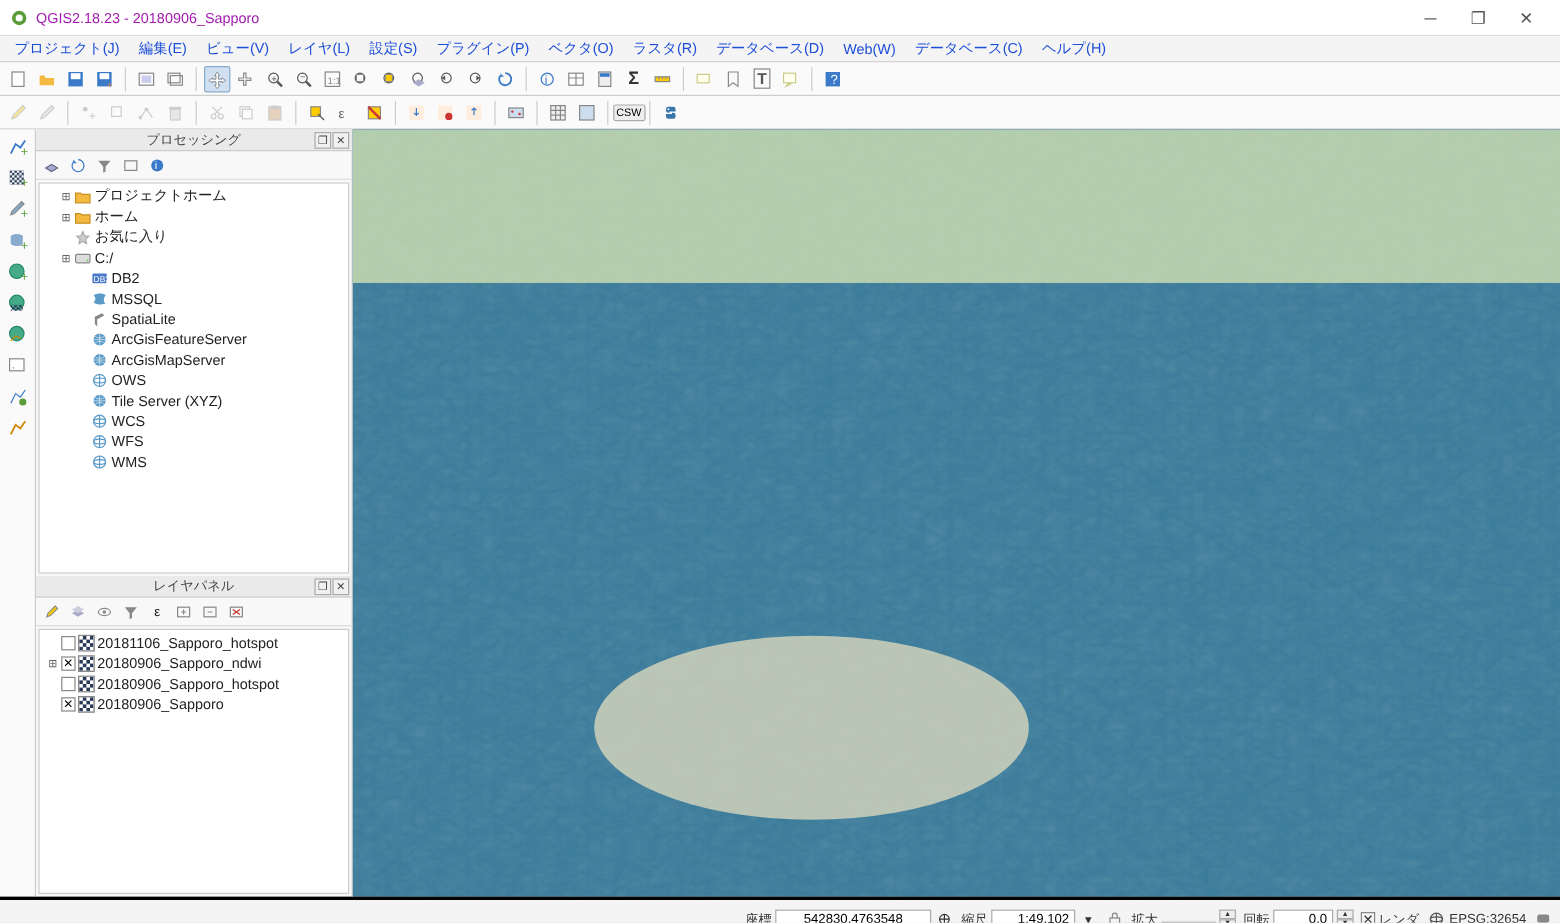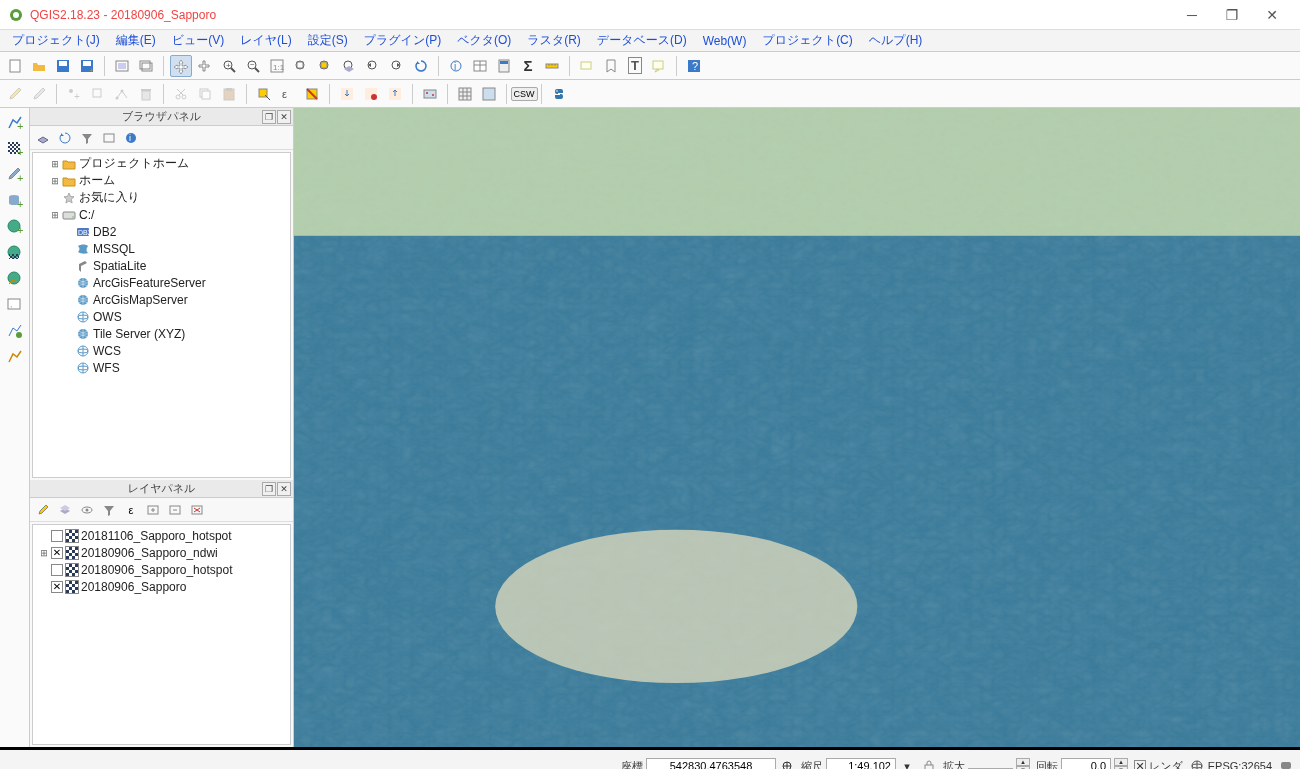--- a/index.html
+++ b/index.html
@@ -1,19 +1,19 @@
 <!DOCTYPE html>
 <html><head>
 <meta charset="utf-8">
 <style>
 * { box-sizing: border-box; margin: 0; padding: 0; }
 body { font-family: "Meiryo UI", "MS PGothic", sans-serif; font-size: 12px; background: #f0f0f0; overflow: hidden; width: 1300px; height: 769px; position: relative; }
 .titlebar { height: 30px; background: #fff; display: flex; align-items: center; padding: 0 8px; border-bottom: 1px solid #ddd; }
 .titlebar .logo { width: 16px; height: 16px; margin-right: 6px; }
-.titlebar .title { flex: 1; color: #ef4444; font-size: 12px; }
+.titlebar .title { flex: 1; color: #a21caf; font-size: 12px; }
 .titlebar .winbtn { width: 40px; height: 28px; display: flex; align-items: center; justify-content: center; color: #555; font-size: 14px; cursor: pointer; }
 .menubar { height: 22px; background: #f4f4f4; display: flex; align-items: center; padding: 0 4px; border-bottom: 1px solid #ccc; }
 .menubar .menuitem { padding: 2px 8px; color: #1d4ed8; cursor: pointer; }
 .toolbar { height: 28px; background: #fafafa; border-bottom: 1px solid #ccc; display: flex; align-items: center; padding: 0 4px; gap: 2px; }
 .toolbar .tbtn { width: 22px; height: 22px; display: flex; align-items: center; justify-content: center; cursor: pointer; border-radius: 2px; position: relative; }
 .toolbar .tbtn.active { background: #d0e0f0; border: 1px solid #88aacc; }
 .toolbar .sep { width: 1px; height: 20px; background: #ccc; margin: 0 4px; }
 .main { display: flex; height: calc(769px - 30px - 22px - 28px - 28px - 22px); }
 .leftbar { width: 30px; background: #fafafa; border-right: 1px solid #ccc; display: flex; flex-direction: column; align-items: center; padding-top: 4px; gap: 4px; }
 .leftbar .lbtn { width: 22px; height: 22px; display: flex; align-items: center; justify-content: center; cursor: pointer; font-size: 14px; }
@@ -64,21 +64,21 @@
     <div class="menuitem">プロジェクト(J)</div>
     <div class="menuitem">編集(E)</div>
     <div class="menuitem">ビュー(V)</div>
     <div class="menuitem">レイヤ(L)</div>
     <div class="menuitem">設定(S)</div>
     <div class="menuitem">プラグイン(P)</div>
     <div class="menuitem">ベクタ(O)</div>
     <div class="menuitem">ラスタ(R)</div>
     <div class="menuitem">データベース(D)</div>
     <div class="menuitem">Web(W)</div>
-    <div class="menuitem">プロジェクト(C)</div>
+    <div class="menuitem">データベース(C)</div>
     <div class="menuitem">ヘルプ(H)</div>
   </div>
 
 <div class="toolbar">
   <div class="tbtn">
       <svg width="16" height="16">
         <rect x="3" y="2" width="10" height="12" fill="#fff" stroke="#888"></rect>
       </svg>
     </div>
   <div class="tbtn">
@@ -437,21 +437,21 @@
         <svg width="18" height="18">
           <path d="M3 14l4-8 4 3 4-6" fill="none" stroke="#c80" stroke-width="1.5"></path>
         </svg>
       </div>
   </div>
 
   <div class="sidepanel">
 
     <div class="panel browser-panel">
       <div class="panel-header">
-        <span>ブラウザパネル</span>
+        <span>プロセッシング</span>
         <div class="phbtns">
           <div class="phbtn">❐</div>
           <div class="phbtn">✕</div>
         </div>
       </div>
       <div class="panel-toolbar">
         <div class="ptbtn">
             <svg width="14" height="14">
               <path d="M2 9l5-3 5 3-5 3z" fill="#aac" stroke="#668"></path>
             </svg>
@@ -600,20 +600,31 @@
           <div class="tree-item d2">
             <span class="expand"></span>
             <span class="ticon">
               <svg width="14" height="12">
                 <circle cx="7" cy="6" r="5" fill="none" stroke="#5a9ac8"></circle>
                 <ellipse cx="7" cy="6" rx="5" ry="2" fill="none" stroke="#5a9ac8"></ellipse>
                 <line x1="7" y1="1" x2="7" y2="11" stroke="#5a9ac8"></line>
               </svg>
             </span>
             <span>WFS</span>
+          </div>
+          <div class="tree-item d2">
+            <span class="expand"></span>
+            <span class="ticon">
+              <svg width="14" height="12">
+                <circle cx="7" cy="6" r="5" fill="none" stroke="#5a9ac8"></circle>
+                <ellipse cx="7" cy="6" rx="5" ry="2" fill="none" stroke="#5a9ac8"></ellipse>
+                <line x1="7" y1="1" x2="7" y2="11" stroke="#5a9ac8"></line>
+              </svg>
+            </span>
+            <span>WMS</span>
           </div>
         </div>
     </div>
 
     <div class="panel layer-panel">
       <div class="panel-header">
         <span>レイヤパネル</span>
         <div class="phbtns">
           <div class="phbtn">❐</div>
           <div class="phbtn">✕</div>

